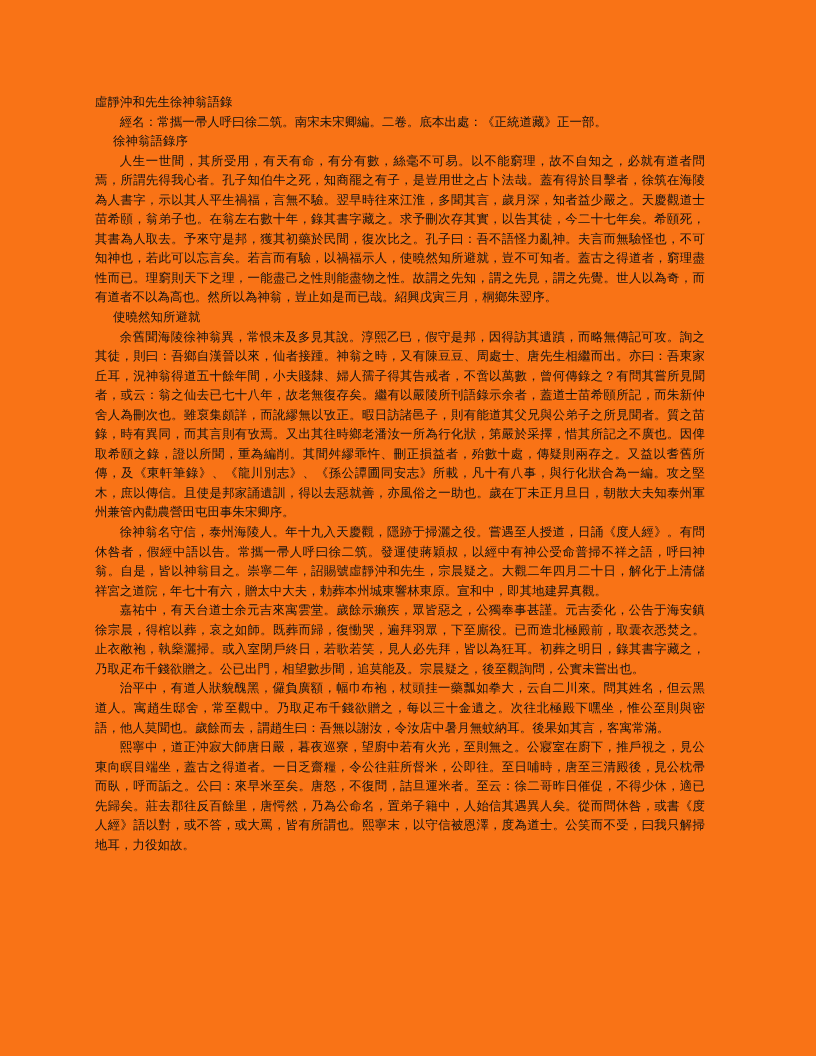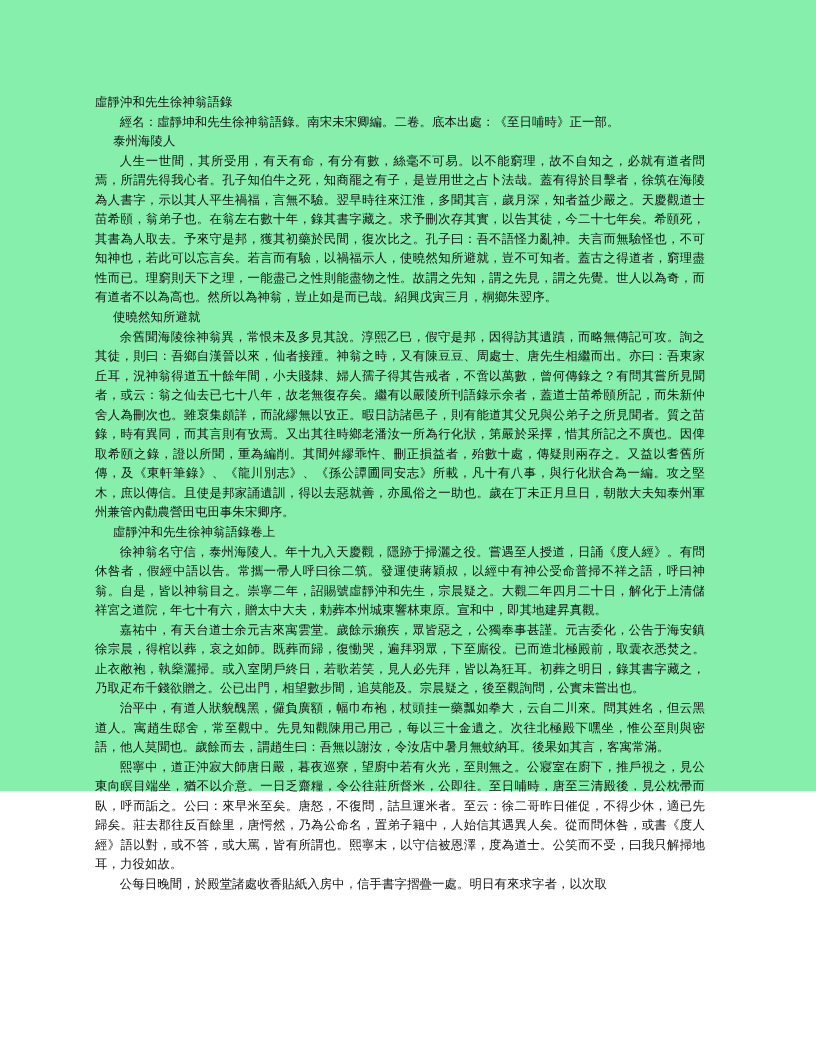--- a/index.html
+++ b/index.html
@@ -10,22 +10,22 @@
   body {
     width: 816px;
     height: 1056px;
     overflow: hidden;
     font-family: "DejaVu Serif", "Liberation Serif", serif;
     color: #111111;
   }
   .page {
     position: relative;
     width: 816px;
-    height: 791px;
-    background: #86efac;
+    height: 1056px;
+    background: #f97316;
     box-sizing: border-box;
   }
   .text-column {
     position: absolute;
     left: 95px;
     top: 92px;
     width: 610px;
   }
   p.line {
     margin: 0;
@@ -53,36 +53,34 @@
   }
 </style>
 </head>
 <body>
 
 <div class="page">
   <div class="text-column">
 
     <p class="line noindent heading">虛靜沖和先生徐神翁語錄</p>
 
-    <p class="line indent2">經名：虛靜坤和先生徐神翁語錄。南宋未宋卿編。二卷。底本出處：《至日哺時》正一部。</p>
+    <p class="line indent2">經名：常攜一帚人呼曰徐二筑。南宋未宋卿編。二卷。底本出處：《正統道藏》正一部。</p>
 
-    <p class="line indent1 heading">泰州海陵人</p>
+    <p class="line indent1 heading">徐神翁語錄序</p>
 
     <p class="line indent2">人生一世間，其所受用，有天有命，有分有數，絲毫不可易。以不能窮理，故不自知之，必就有道者問焉，所謂先得我心者。孔子知伯牛之死，知商罷之有子，是豈用世之占卜法哉。蓋有得於目擊者，徐筑在海陵為人書字，示以其人平生禍福，言無不驗。翌早時往來江淮，多聞其言，歲月深，知者益少嚴之。天慶觀道士苗希頤，翁弟子也。在翁左右數十年，錄其書字藏之。求予刪次存其實，以告其徒，今二十七年矣。希頤死，其書為人取去。予來守是邦，獲其初藥於民間，復次比之。孔子曰：吾不語怪力亂神。夫言而無驗怪也，不可知神也，若此可以忘言矣。若言而有驗，以禍福示人，使曉然知所避就，豈不可知者。蓋古之得道者，窮理盡性而已。理窮則天下之理，一能盡己之性則能盡物之性。故謂之先知，謂之先見，謂之先覺。世人以為奇，而有道者不以為高也。然所以為神翁，豈止如是而已哉。紹興戊寅三月，桐鄉朱翌序。</p>
 
     <p class="line indent1 heading">使曉然知所避就</p>
 
     <p class="line indent2">余舊聞海陵徐神翁異，常恨未及多見其說。淳熙乙巳，假守是邦，因得訪其遺蹟，而略無傳記可攻。詢之其徒，則曰：吾鄉自漢晉以來，仙者接踵。神翁之時，又有陳豆豆、周處士、唐先生相繼而出。亦曰：吾東家丘耳，況神翁得道五十餘年間，小夫賤隸、婦人孺子得其告戒者，不啻以萬數，曾何傳錄之？有問其嘗所見聞者，或云：翁之仙去已七十八年，故老無復存矣。繼有以嚴陵所刊語錄示余者，蓋道士苗希頤所記，而朱新仲舍人為刪次也。雖裒集頗詳，而訛繆無以攷正。暇日訪諸邑子，則有能道其父兄與公弟子之所見聞者。質之苗錄，時有異同，而其言則有攷焉。又出其往時鄉老潘汝一所為行化狀，第嚴於采擇，惜其所記之不廣也。因俾取希頤之錄，證以所聞，重為編削。其間舛繆乖忤、刪正損益者，殆數十處，傳疑則兩存之。又益以耆舊所傳，及《東軒筆錄》、《龍川別志》、《孫公譚圃同安志》所載，凡十有八事，與行化狀合為一編。攻之堅木，庶以傳信。且使是邦家誦遺訓，得以去惡就善，亦風俗之一助也。歲在丁未正月旦日，朝散大夫知泰州軍州兼管內勸農營田屯田事朱宋卿序。</p>
 
-    <p class="line indent1 heading">虛靜沖和先生徐神翁語錄卷上</p>
 
     <p class="line indent2">徐神翁名守信，泰州海陵人。年十九入天慶觀，隱跡于掃灑之役。嘗遇至人授道，日誦《度人經》。有問休咎者，假經中語以告。常攜一帚人呼曰徐二筑。發運使蔣穎叔，以經中有神公受命普掃不祥之語，呼曰神翁。自是，皆以神翁目之。崇寧二年，詔賜號虛靜沖和先生，宗晨疑之。大觀二年四月二十日，解化于上清儲祥宮之道院，年七十有六，贈太中大夫，勅葬本州城東響林東原。宣和中，即其地建昇真觀。</p>
 
     <p class="line indent2">嘉祐中，有天台道士余元吉來寓雲堂。歲餘示癩疾，眾皆惡之，公獨奉事甚謹。元吉委化，公告于海安鎮徐宗晨，得棺以葬，哀之如師。既葬而歸，復慟哭，遍拜羽眾，下至廝役。已而造北極殿前，取囊衣悉焚之。止衣敝袍，執燊灑掃。或入室閉戶終日，若歌若笑，見人必先拜，皆以為狂耳。初葬之明日，錄其書字藏之，乃取疋布千錢欲贈之。公已出門，相望數步間，追莫能及。宗晨疑之，後至觀詢問，公實未嘗出也。</p>
 
-    <p class="line indent2">治平中，有道人狀貌醜黑，儸負廣額，幅巾布袍，杖頭挂一藥瓢如拳大，云自二川來。問其姓名，但云黑道人。寓趙生邸舍，常至觀中。先見知觀陳用己用己，每以三十金遺之。次往北極殿下嘿坐，惟公至則與密語，他人莫聞也。歲餘而去，謂趙生曰：吾無以謝汝，令汝店中暑月無蚊納耳。後果如其言，客寓常滿。</p>
+    <p class="line indent2">治平中，有道人狀貌醜黑，儸負廣額，幅巾布袍，杖頭挂一藥瓢如拳大，云自二川來。問其姓名，但云黑道人。寓趙生邸舍，常至觀中。乃取疋布千錢欲贈之，每以三十金遺之。次往北極殿下嘿坐，惟公至則與密語，他人莫聞也。歲餘而去，謂趙生曰：吾無以謝汝，令汝店中暑月無蚊納耳。後果如其言，客寓常滿。</p>
 
-    <p class="line indent2">熙寧中，道正沖寂大師唐日嚴，暮夜巡寮，望廚中若有火光，至則無之。公寢室在廚下，推戶視之，見公東向瞑目端坐，猶不以介意。一日乏齋糧，令公往莊所督米，公即往。至日哺時，唐至三清殿後，見公枕帚而臥，呼而詬之。公曰：來早米至矣。唐怒，不復問，詰旦運米者。至云：徐二哥昨日催促，不得少休，適已先歸矣。莊去郡往反百餘里，唐愕然，乃為公命名，置弟子籍中，人始信其遇異人矣。從而問休咎，或書《度人經》語以對，或不答，或大罵，皆有所謂也。熙寧末，以守信被恩澤，度為道士。公笑而不受，曰我只解掃地耳，力役如故。</p>
+    <p class="line indent2">熙寧中，道正沖寂大師唐日嚴，暮夜巡寮，望廚中若有火光，至則無之。公寢室在廚下，推戶視之，見公東向瞑目端坐，蓋古之得道者。一日乏齋糧，令公往莊所督米，公即往。至日哺時，唐至三清殿後，見公枕帚而臥，呼而詬之。公曰：來早米至矣。唐怒，不復問，詰旦運米者。至云：徐二哥昨日催促，不得少休，適已先歸矣。莊去郡往反百餘里，唐愕然，乃為公命名，置弟子籍中，人始信其遇異人矣。從而問休咎，或書《度人經》語以對，或不答，或大罵，皆有所謂也。熙寧末，以守信被恩澤，度為道士。公笑而不受，曰我只解掃地耳，力役如故。</p>
 
-    <p class="line indent2">公每日晚間，於殿堂諸處收香貼紙入房中，信手書字摺疊一處。明日有來求字者，以次取</p>
 
   </div>
 </div>
 
 </body></html>

